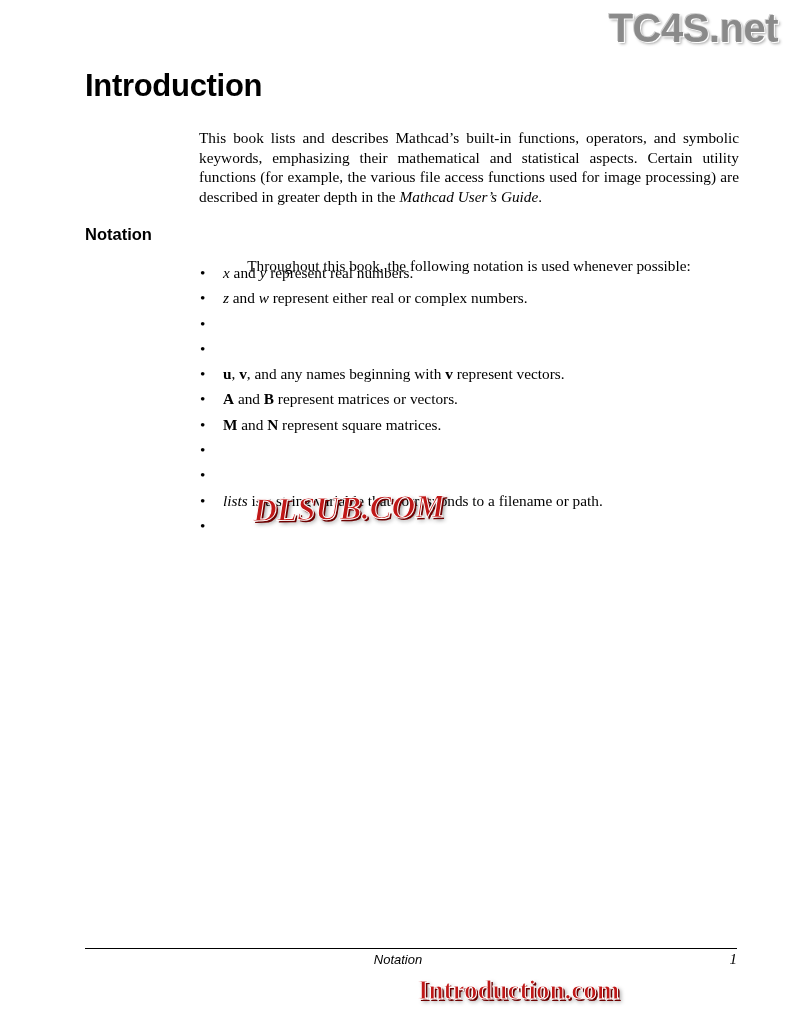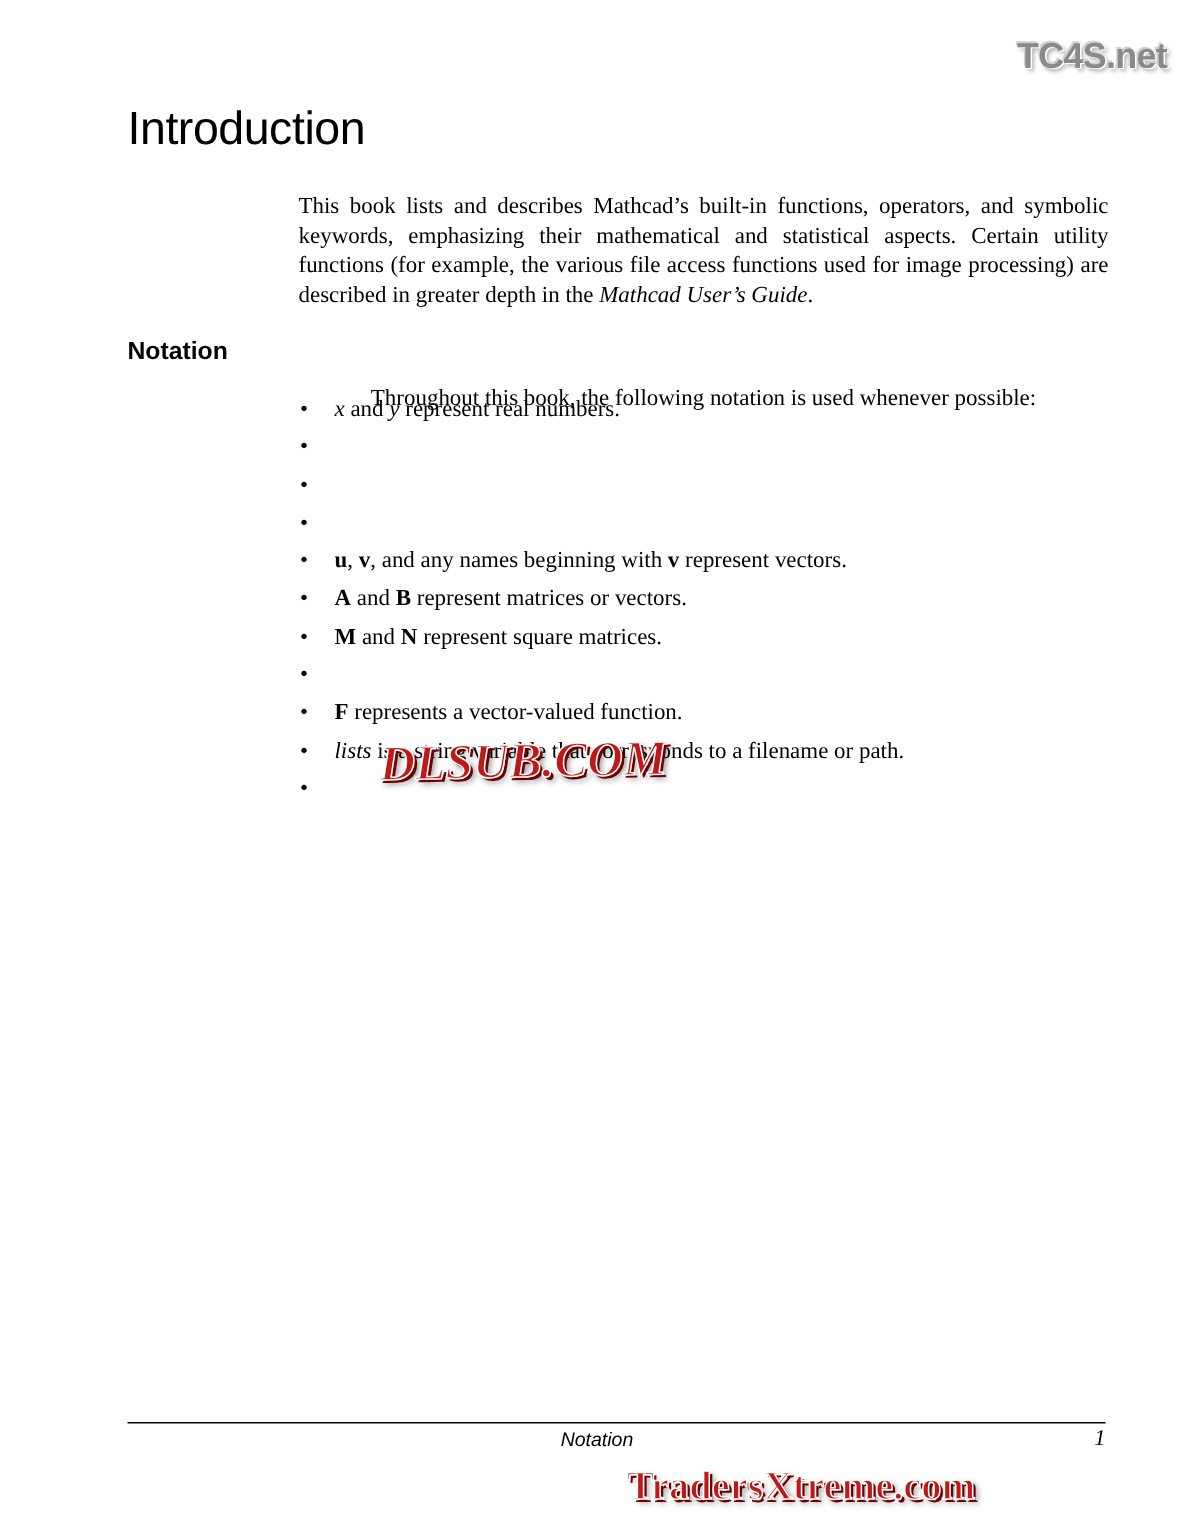--- a/index.html
+++ b/index.html
@@ -13,40 +13,40 @@
     height: 1024px;
     background: #ffffff;
     overflow: hidden;
     font-family: "Liberation Serif", serif;
     color: #000000;
   }
 
   
   .site-watermark {
     position: absolute;
-    top: 24px;
+    top: 6px;
     right: 18px;
     font-family: "Liberation Sans", sans-serif;
     font-weight: bold;
-    font-size: 24px;
+    font-size: 40px;
     letter-spacing: -0.5px;
     color: #8a8a8a;
     text-shadow:
        1px 1px 0 #ffffff,
       -1px -1px 0 #d0d0d0,
        2px 2px 3px rgba(0,0,0,0.35);
   }
 
   
   .chapter-title {
     position: absolute;
     left: 85px;
     top: 47px;
     font-family: "Liberation Sans", sans-serif;
-    font-weight: normal;
+    font-weight: bold;
     font-size: 31px;
     letter-spacing: -0.3px;
   }
   .section-title {
     position: absolute;
     left: 85px;
     top: 211px;
     font-family: "Liberation Sans", sans-serif;
     font-weight: bold;
     font-size: 16.5px;
@@ -178,20 +178,21 @@
 
   <p class="notation-lead">Throughout this book, the following notation is used whenever possible:</p>
 
   <ul class="notation-list">
     <li>
       <span class="bullet">•</span>
       <span><i>x</i> and <i>y</i> represent real numbers.</span>
     </li>
     <li>
       <span class="bullet">•</span>
+      <span><i>z</i> and <i>w</i> represent either real or complex numbers.</span>
     </li>
     <li>
       <span class="bullet">•</span>
     </li>
     <li>
       <span class="bullet">•</span>
     </li>
     <li>
       <span class="bullet">•</span>
       <span><b>u</b>, <b>v</b>, and any names beginning with <b>v</b> represent vectors.</span>
@@ -202,32 +203,31 @@
     </li>
     <li>
       <span class="bullet">•</span>
       <span><b>M</b> and <b>N</b> represent square matrices.</span>
     </li>
     <li>
       <span class="bullet">•</span>
     </li>
     <li>
       <span class="bullet">•</span>
-      <span><b>F</b> represents a vector-valued function.</span>
     </li>
     <li>
       <span class="bullet">•</span>
       <span><i>lists</i> is a string variable that corresponds to a filename or path.</span>
     </li>
     <li>
       <span class="bullet">•</span>
     </li>
   </ul>
 
   <div class="dlsub-watermark">DLSUB.COM</div>
 
   <div class="footer-rule"></div>
   <div class="footer-center">Notation</div>
   <div class="footer-page">1</div>
 
-  <div class="traders-watermark">TradersXtreme.com</div>
+  <div class="traders-watermark">Introduction.com</div>
 
 </div>
 
 </body></html>

